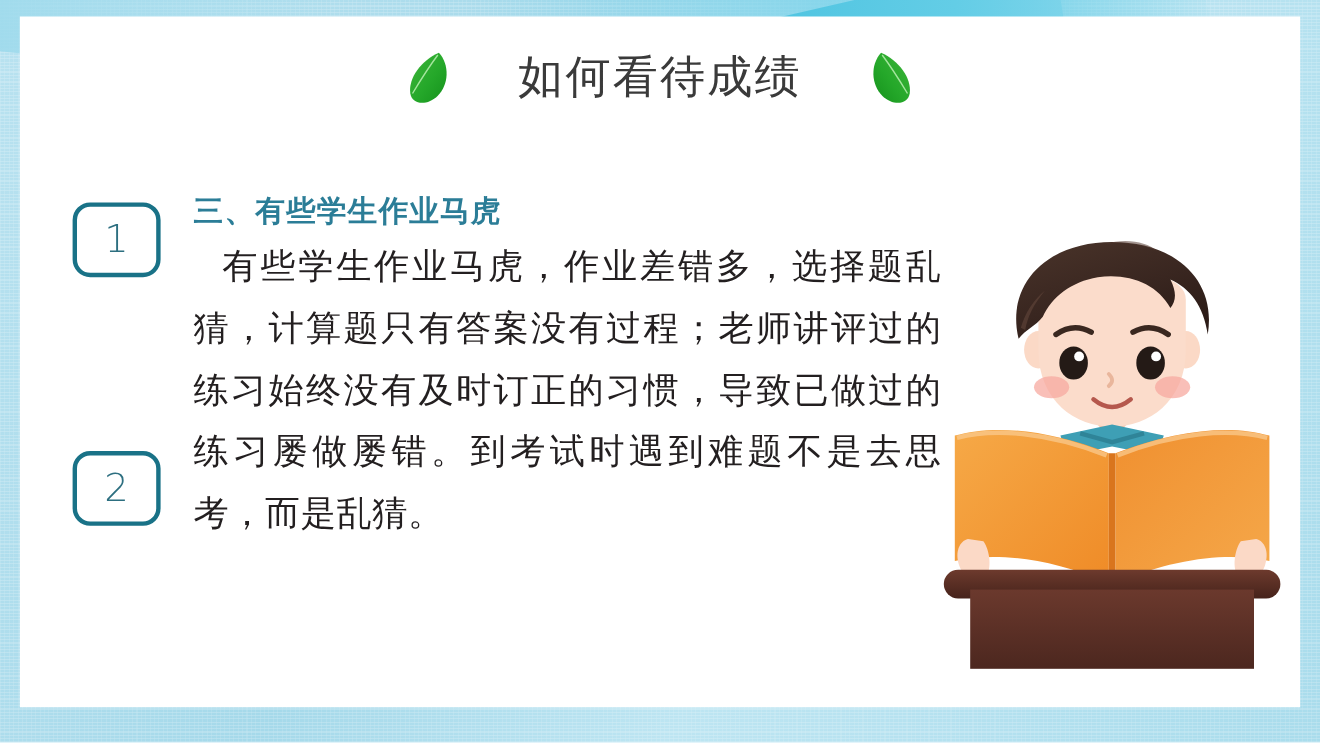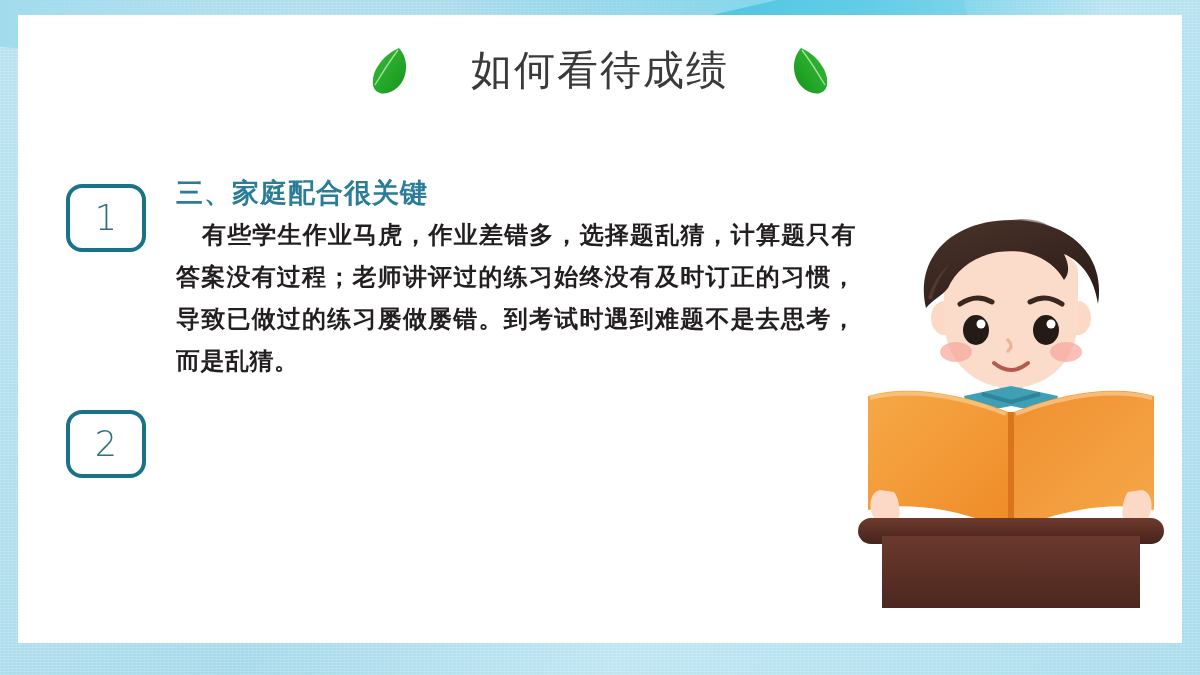--- a/index.html
+++ b/index.html
@@ -135,27 +135,26 @@
   }
   .heading {
     font-size: 27px;
     font-weight: bold;
     color: #2b7d97;
     letter-spacing: 1px;
     line-height: 1.1;
     margin-bottom: 6px;
   }
   .body-text {
-    font-size: 24px;
+    font-size: 32px;
     color: #231f20;
     line-height: 1.75;
     letter-spacing: .5px;
     text-align: justify;
     text-justify: inter-ideograph;
-    font-weight: bold;
   }
   .body-text.indent { text-indent: 26px; }
 
   
   .illustration {
     position: absolute;
     left: 838px;
     top: 185px;
     width: 310px;
     height: 410px;
@@ -193,21 +192,21 @@
         <path d="M34 3 C18 10 6 26 8 40 C10 51 24 51 33 42 C43 32 44 14 34 3 Z" fill="url(#lg1)"></path>
         <path d="M33 5 C24 17 16 30 10 40" stroke="#b9eeb0" stroke-width="1.3" fill="none" opacity=".85"></path>
       </svg>
     </div>
 
     <div class="block one">
       <div class="num-box">
         <span class="num">1</span>
       </div>
       <div class="block-text">
-        <div class="heading">三、家庭配合很关键</div>
+        <div class="heading">三、有些学生作业马虎</div>
         <div class="body-text indent">有些学生作业马虎，作业差错多，选择题乱猜，计算题只有答案没有过程；老师讲评过的练习始终没有及时订正的习惯，导致已做过的练习屡做屡错。到考试时遇到难题不是去思考，而是乱猜。</div>
       </div>
     </div>
 
     <div class="block two">
       <div class="num-box">
         <span class="num">2</span>
       </div>
     </div>
 

